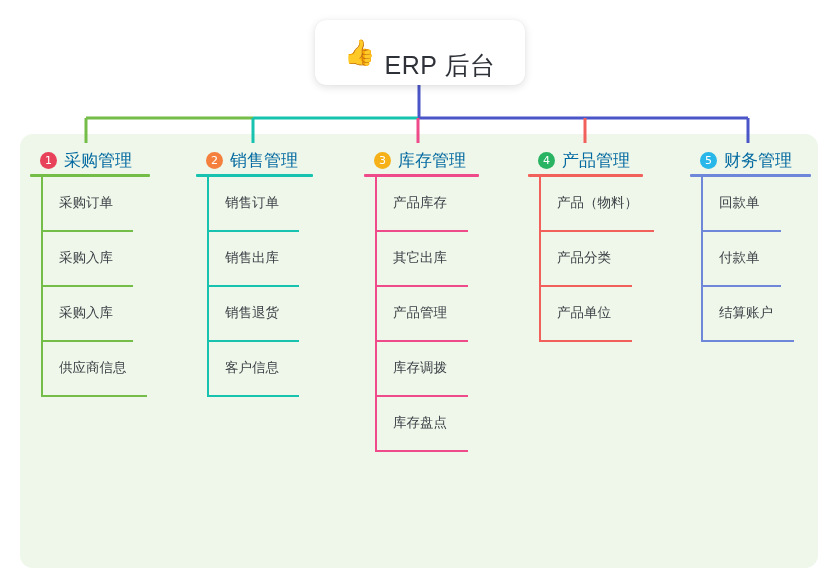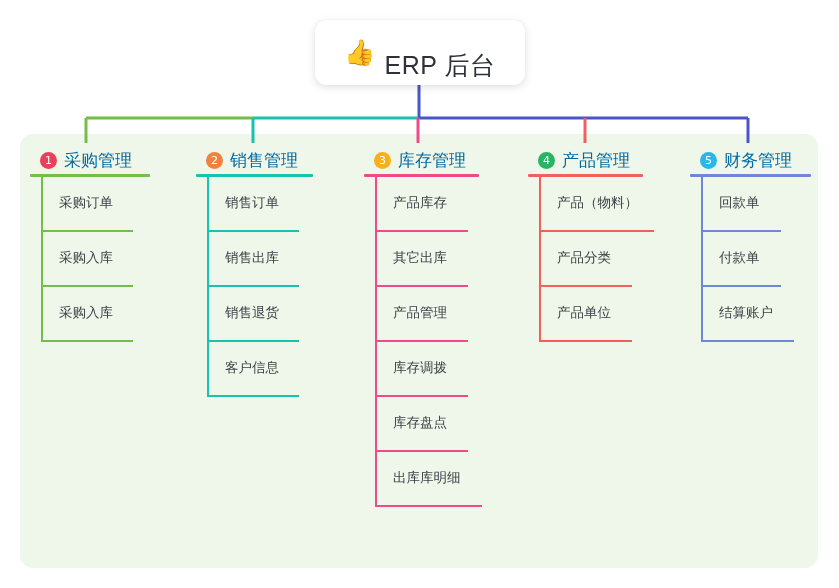--- a/index.html
+++ b/index.html
@@ -175,20 +175,24 @@
           <div class="branch-item-rule" style="background: rgb(116, 189, 73); width: 92px;"></div>
         </div>
         <div class="branch-item">
           <span class="branch-item-label">采购入库</span>
           <div class="branch-item-rule" style="background: rgb(116, 189, 73); width: 92px;"></div>
         </div>
         <div class="branch-item">
           <span class="branch-item-label">采购入库</span>
           <div class="branch-item-rule" style="background: rgb(116, 189, 73); width: 92px;"></div>
         </div>
+        <div class="branch-item">
+          <span class="branch-item-label">供应商信息</span>
+          <div class="branch-item-rule" style="background: rgb(116, 189, 73); width: 106px;"></div>
+        </div>
       </div>
     </div>
     <div class="branch-column" style="left: 196px; top: 148px; width: 117px;">
       <div class="branch-header">
         <span class="branch-badge" style="background: rgb(245, 128, 62);">2</span>
         <span class="branch-title">销售管理</span>
       </div>
       <div class="branch-rule" style="background: rgb(23, 195, 174); width: 117px;"></div>
       <div class="branch-items">
         <div class="branch-spine" style="background: rgb(23, 195, 174);"></div>
@@ -231,24 +235,20 @@
           <div class="branch-item-rule" style="background: rgb(239, 75, 139); width: 93px;"></div>
         </div>
         <div class="branch-item">
           <span class="branch-item-label">库存调拨</span>
           <div class="branch-item-rule" style="background: rgb(239, 75, 139); width: 93px;"></div>
         </div>
         <div class="branch-item">
           <span class="branch-item-label">库存盘点</span>
           <div class="branch-item-rule" style="background: rgb(239, 75, 139); width: 93px;"></div>
         </div>
-        <div class="branch-item">
-          <span class="branch-item-label">出库库明细</span>
-          <div class="branch-item-rule" style="background: rgb(239, 75, 139); width: 107px;"></div>
-        </div>
       </div>
     </div>
     <div class="branch-column" style="left: 528px; top: 148px; width: 115px;">
       <div class="branch-header">
         <span class="branch-badge" style="background: rgb(41, 180, 99);">4</span>
         <span class="branch-title">产品管理</span>
       </div>
       <div class="branch-rule" style="background: rgb(242, 96, 92); width: 115px;"></div>
       <div class="branch-items">
         <div class="branch-spine" style="background: rgb(242, 96, 92);"></div>

